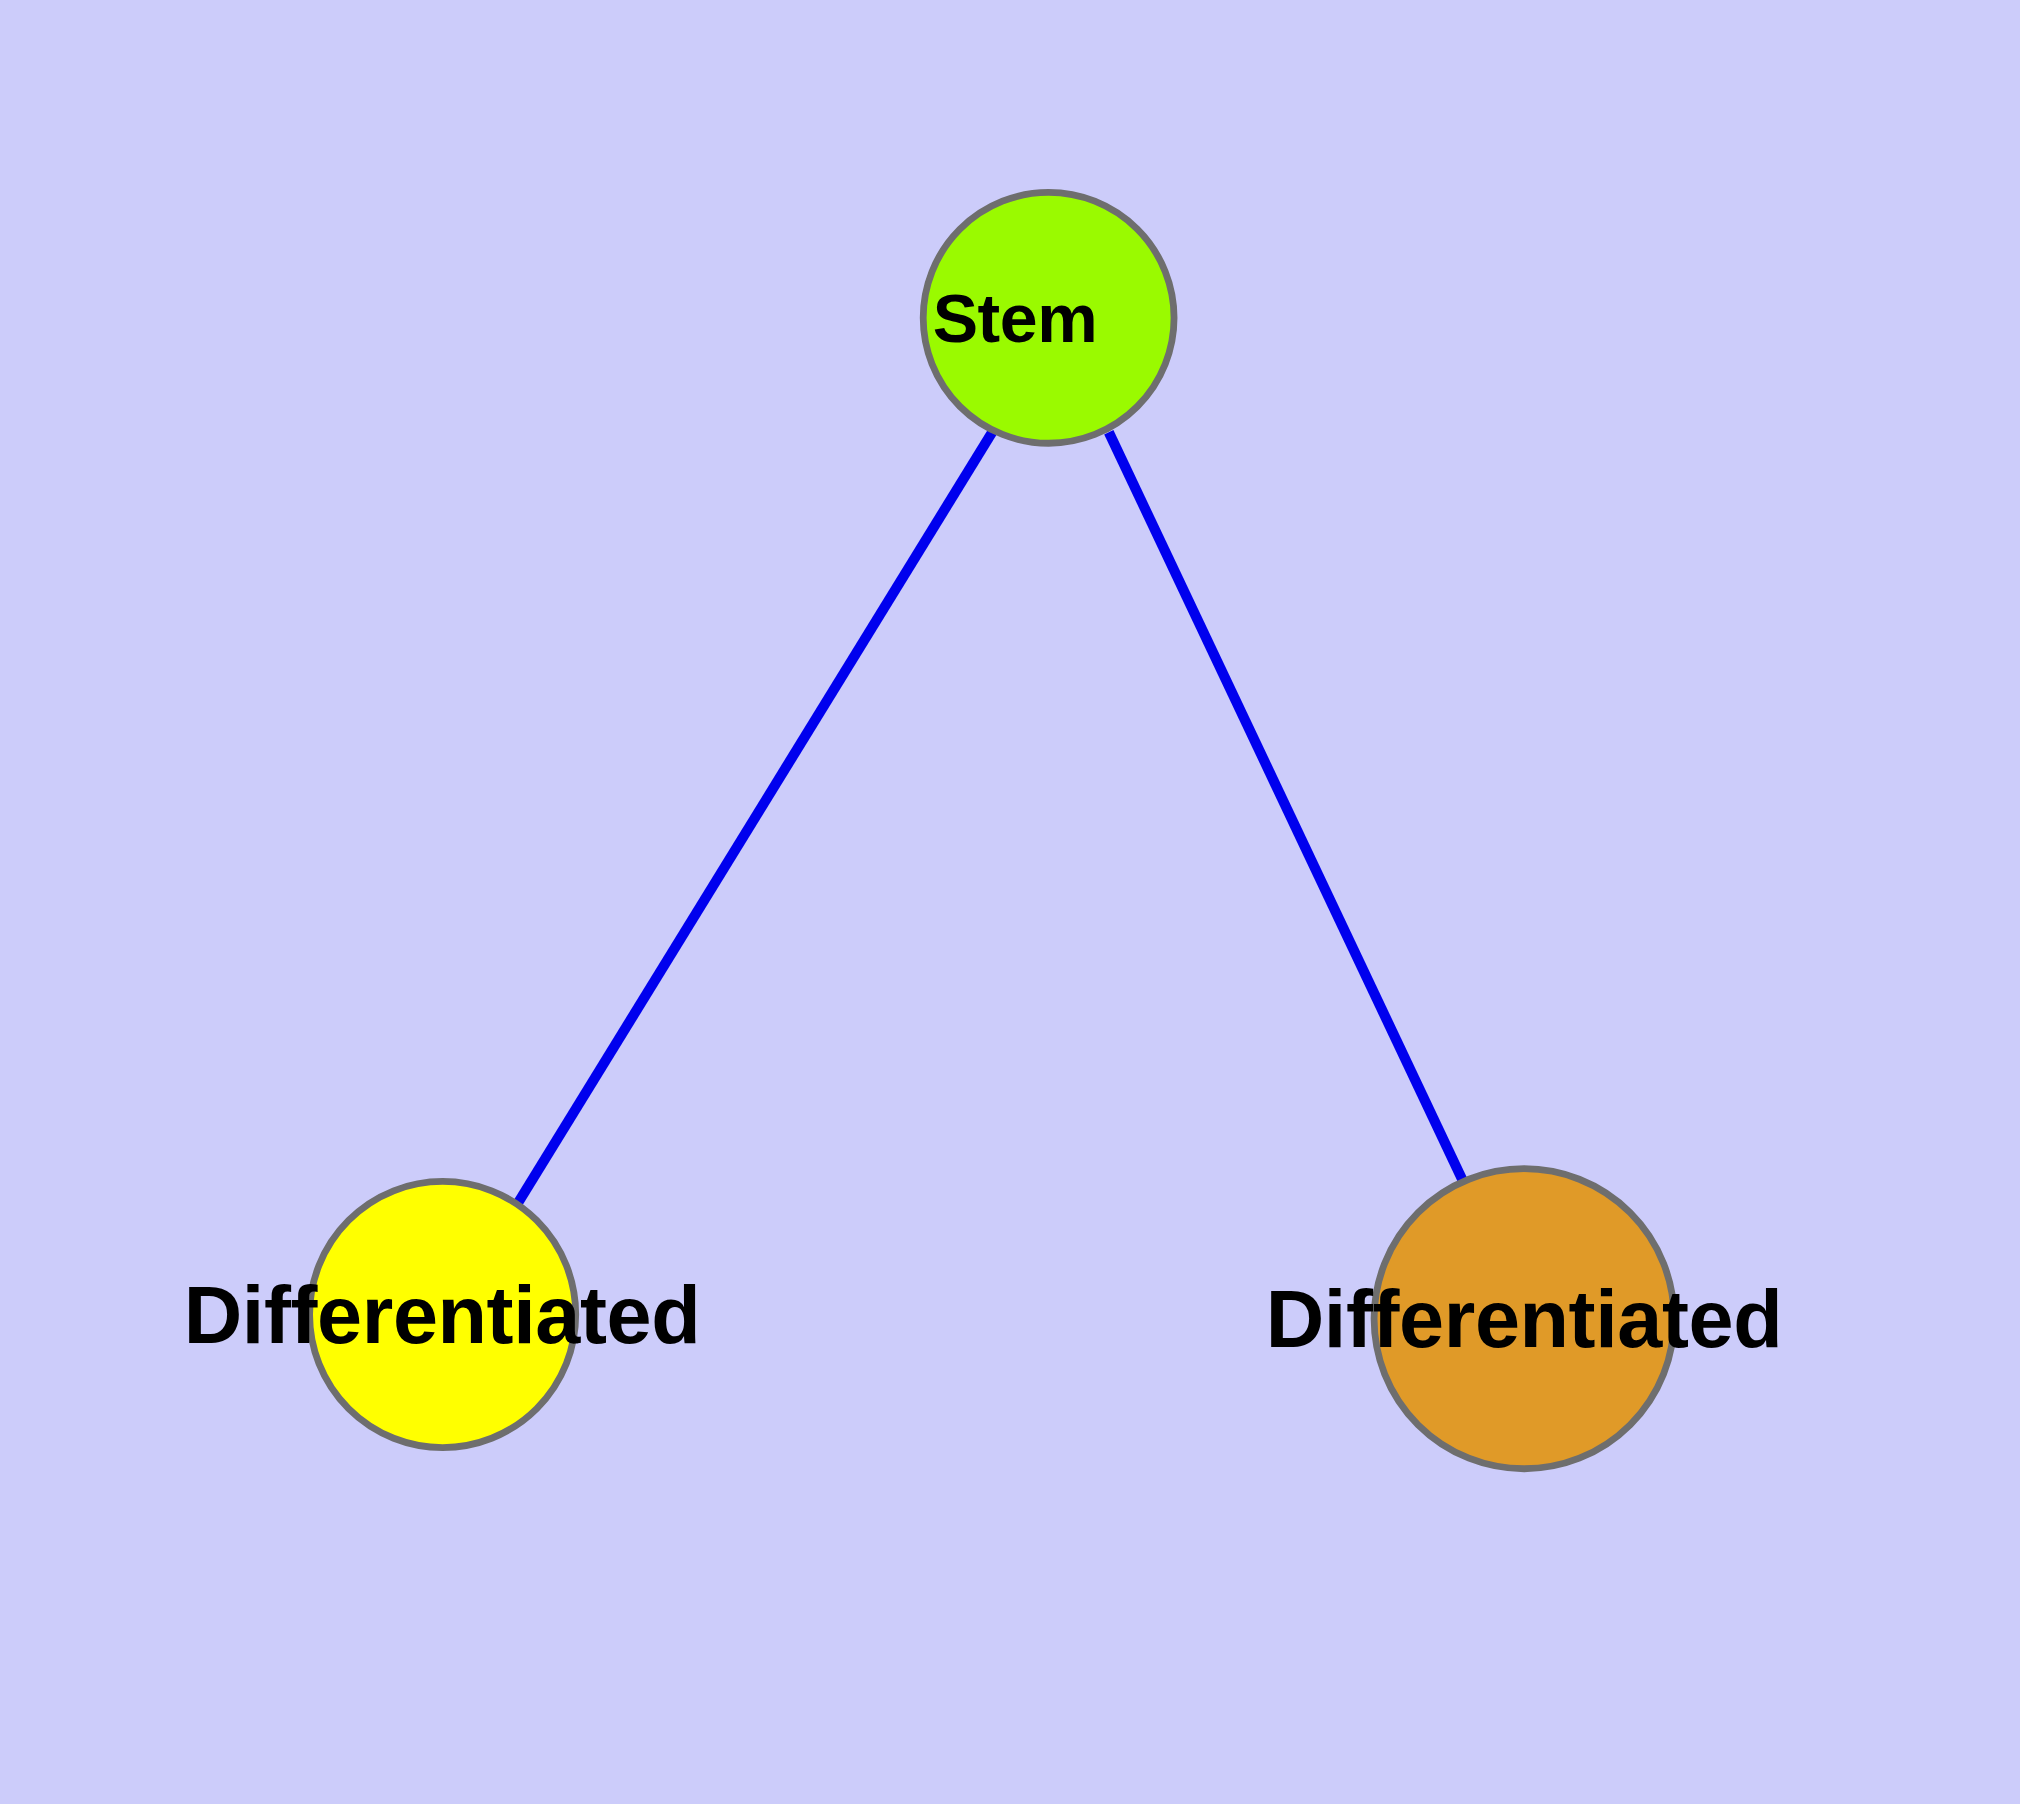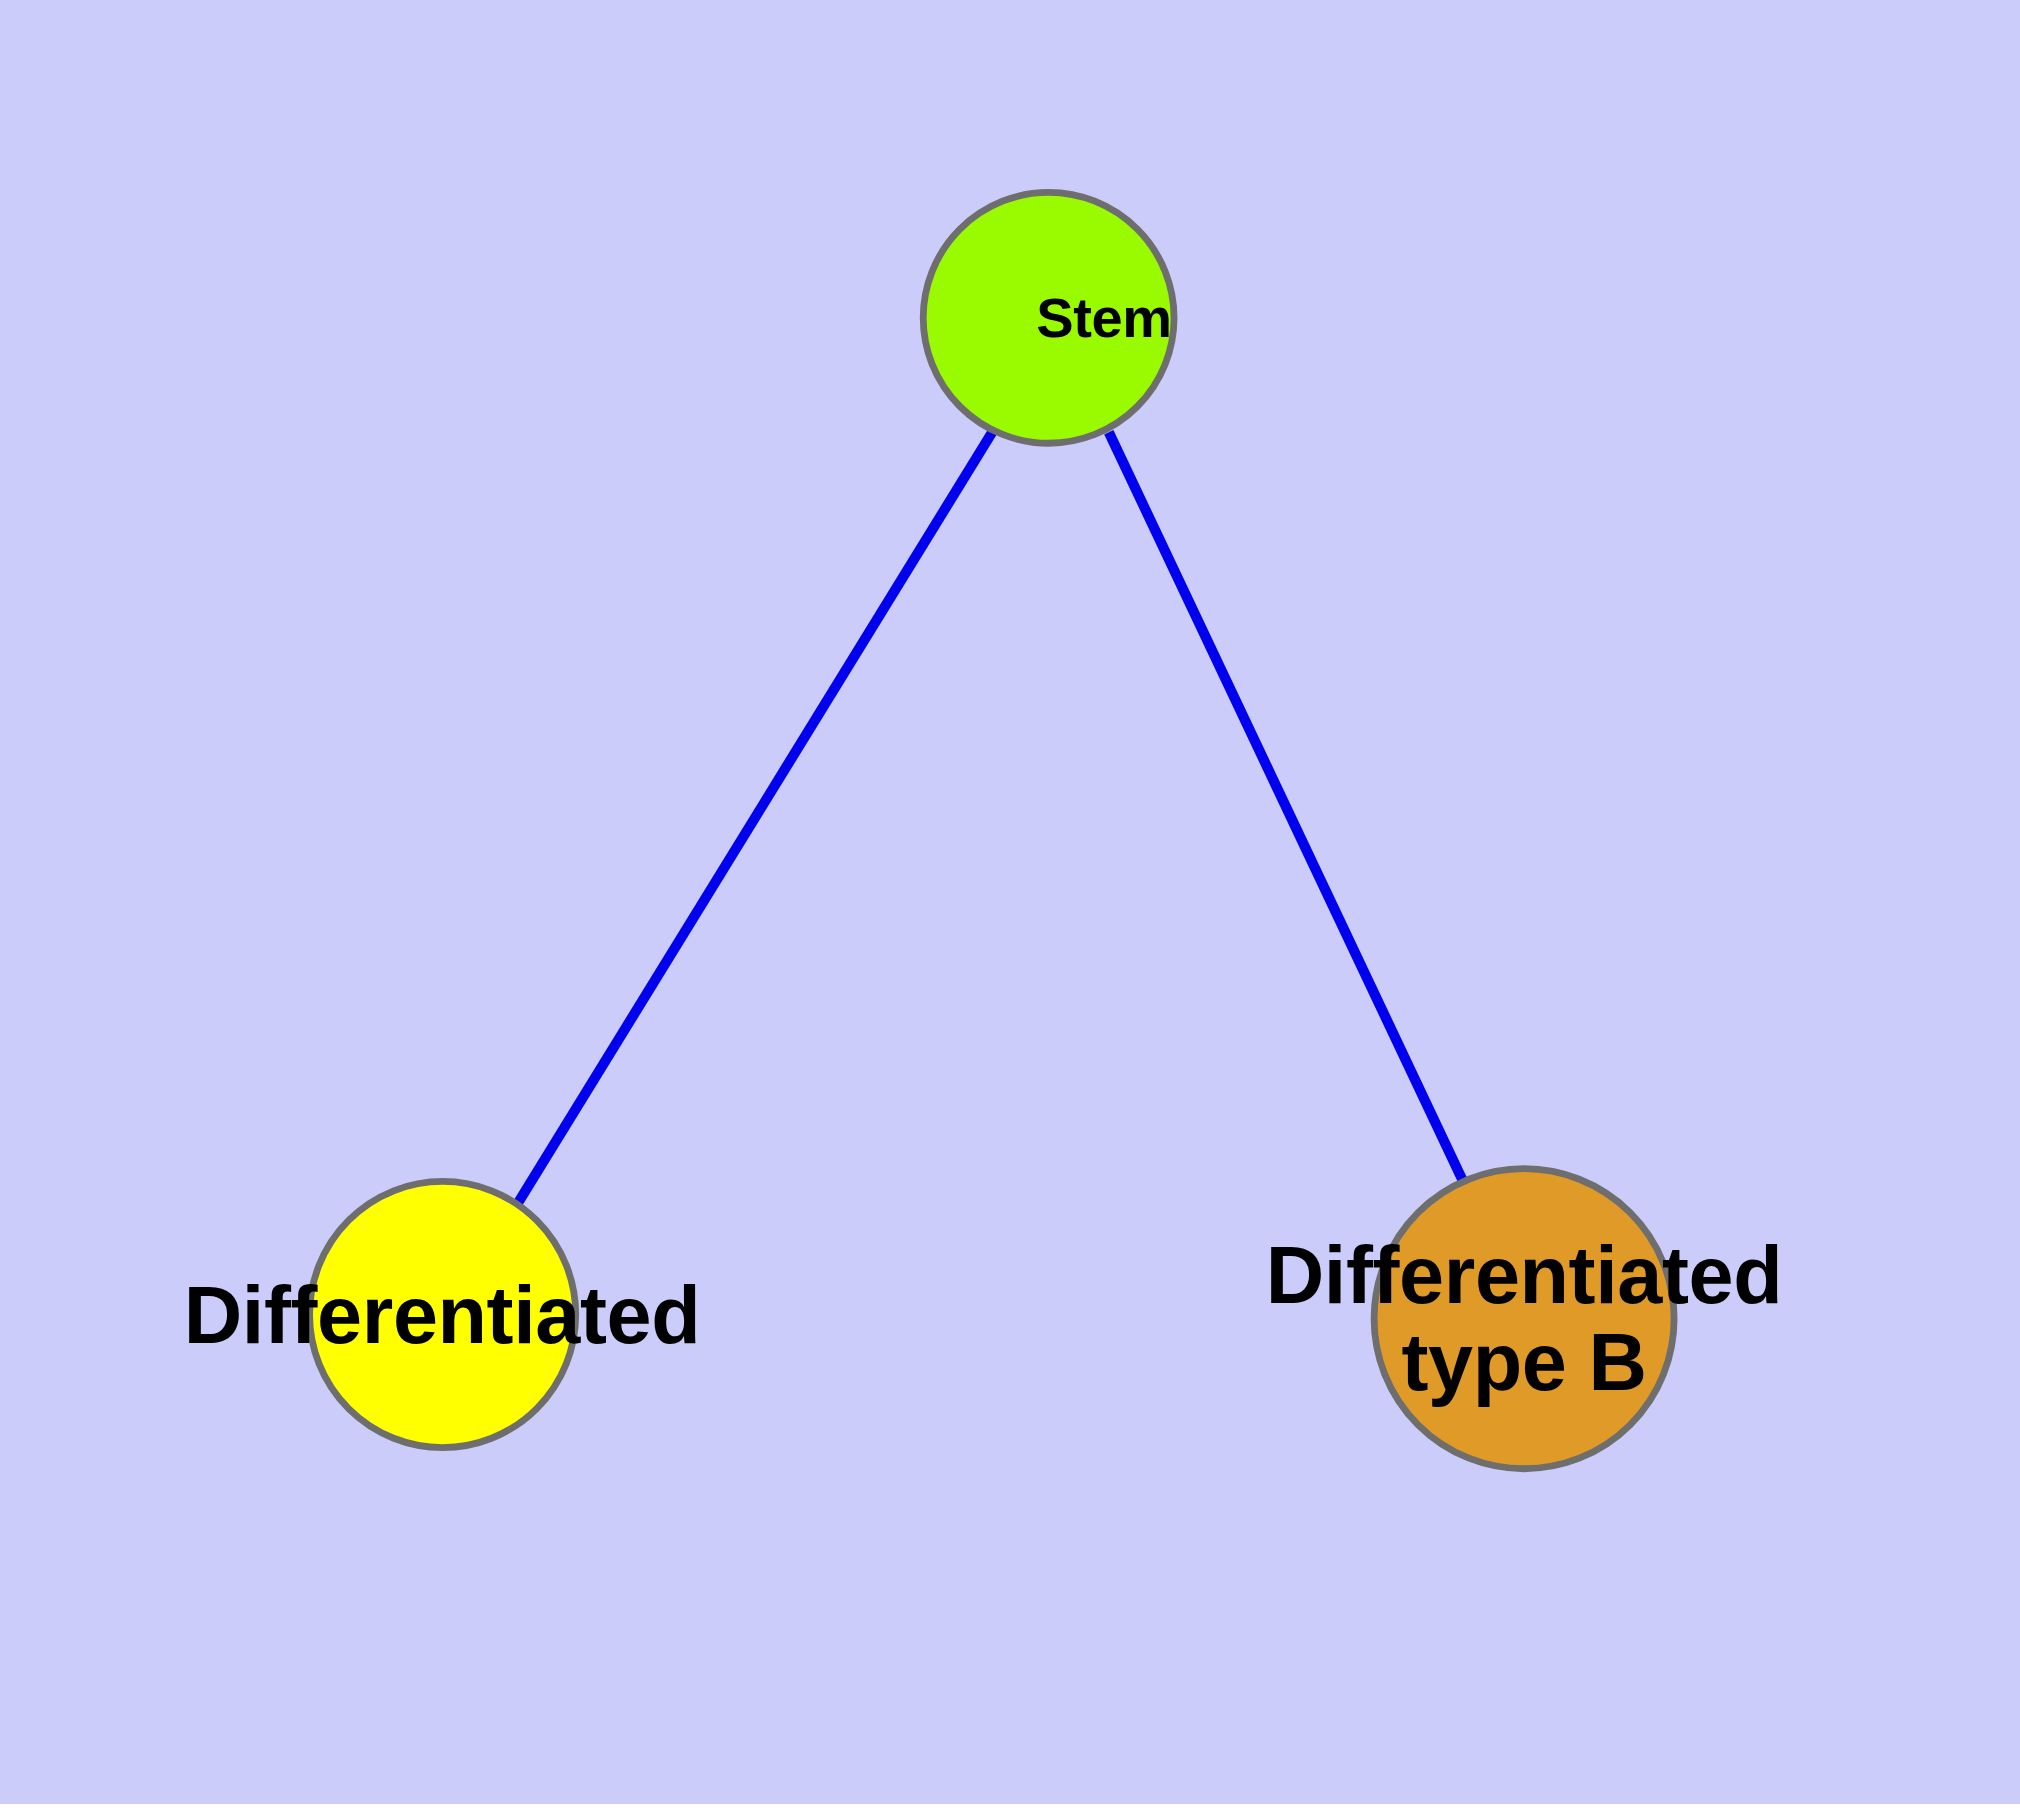--- a/index.html
+++ b/index.html
@@ -34,22 +34,22 @@
     font-family: "Liberation Sans", "DejaVu Sans", sans-serif;
     font-weight: bold;
     color: #000000;
     text-align: center;
     line-height: 1.07;
     white-space: nowrap;
     letter-spacing: -0.4px;
     pointer-events: none;
   }
   #label-stem {
-    font-size: 56px;
-    left: 1104px;
+    font-size: 68px;
+    left: 1015px;
     top: 318px;
     transform: translate(-50%, -50%);
   }
   #label-type-a {
     font-size: 81px;
     left: 442px;
     top: 1315px;
     transform: translate(-50%, -50%);
   }
   #label-type-b {
@@ -83,17 +83,16 @@
   <div class="node-label" id="label-stem">
     <span>Stem</span>
   </div>
 
   <div class="node-label" id="label-type-a">
     <div>Differentiated</div>
   </div>
 
   <div class="node-label" id="label-type-b">
     <div>Differentiated</div>
-    <div>type B</div>
   </div>
 
 </div>
 
 
 </body></html>

